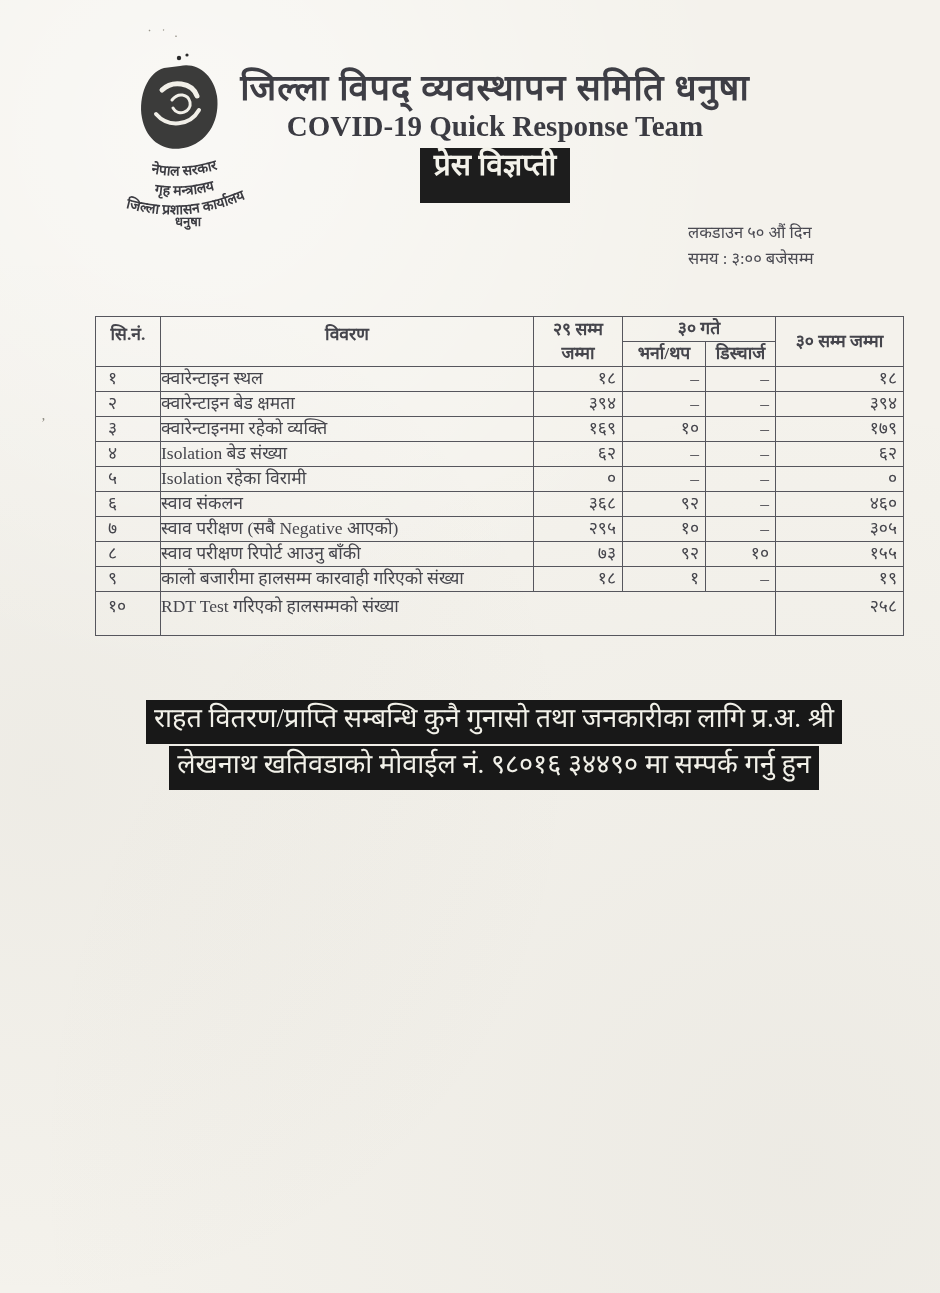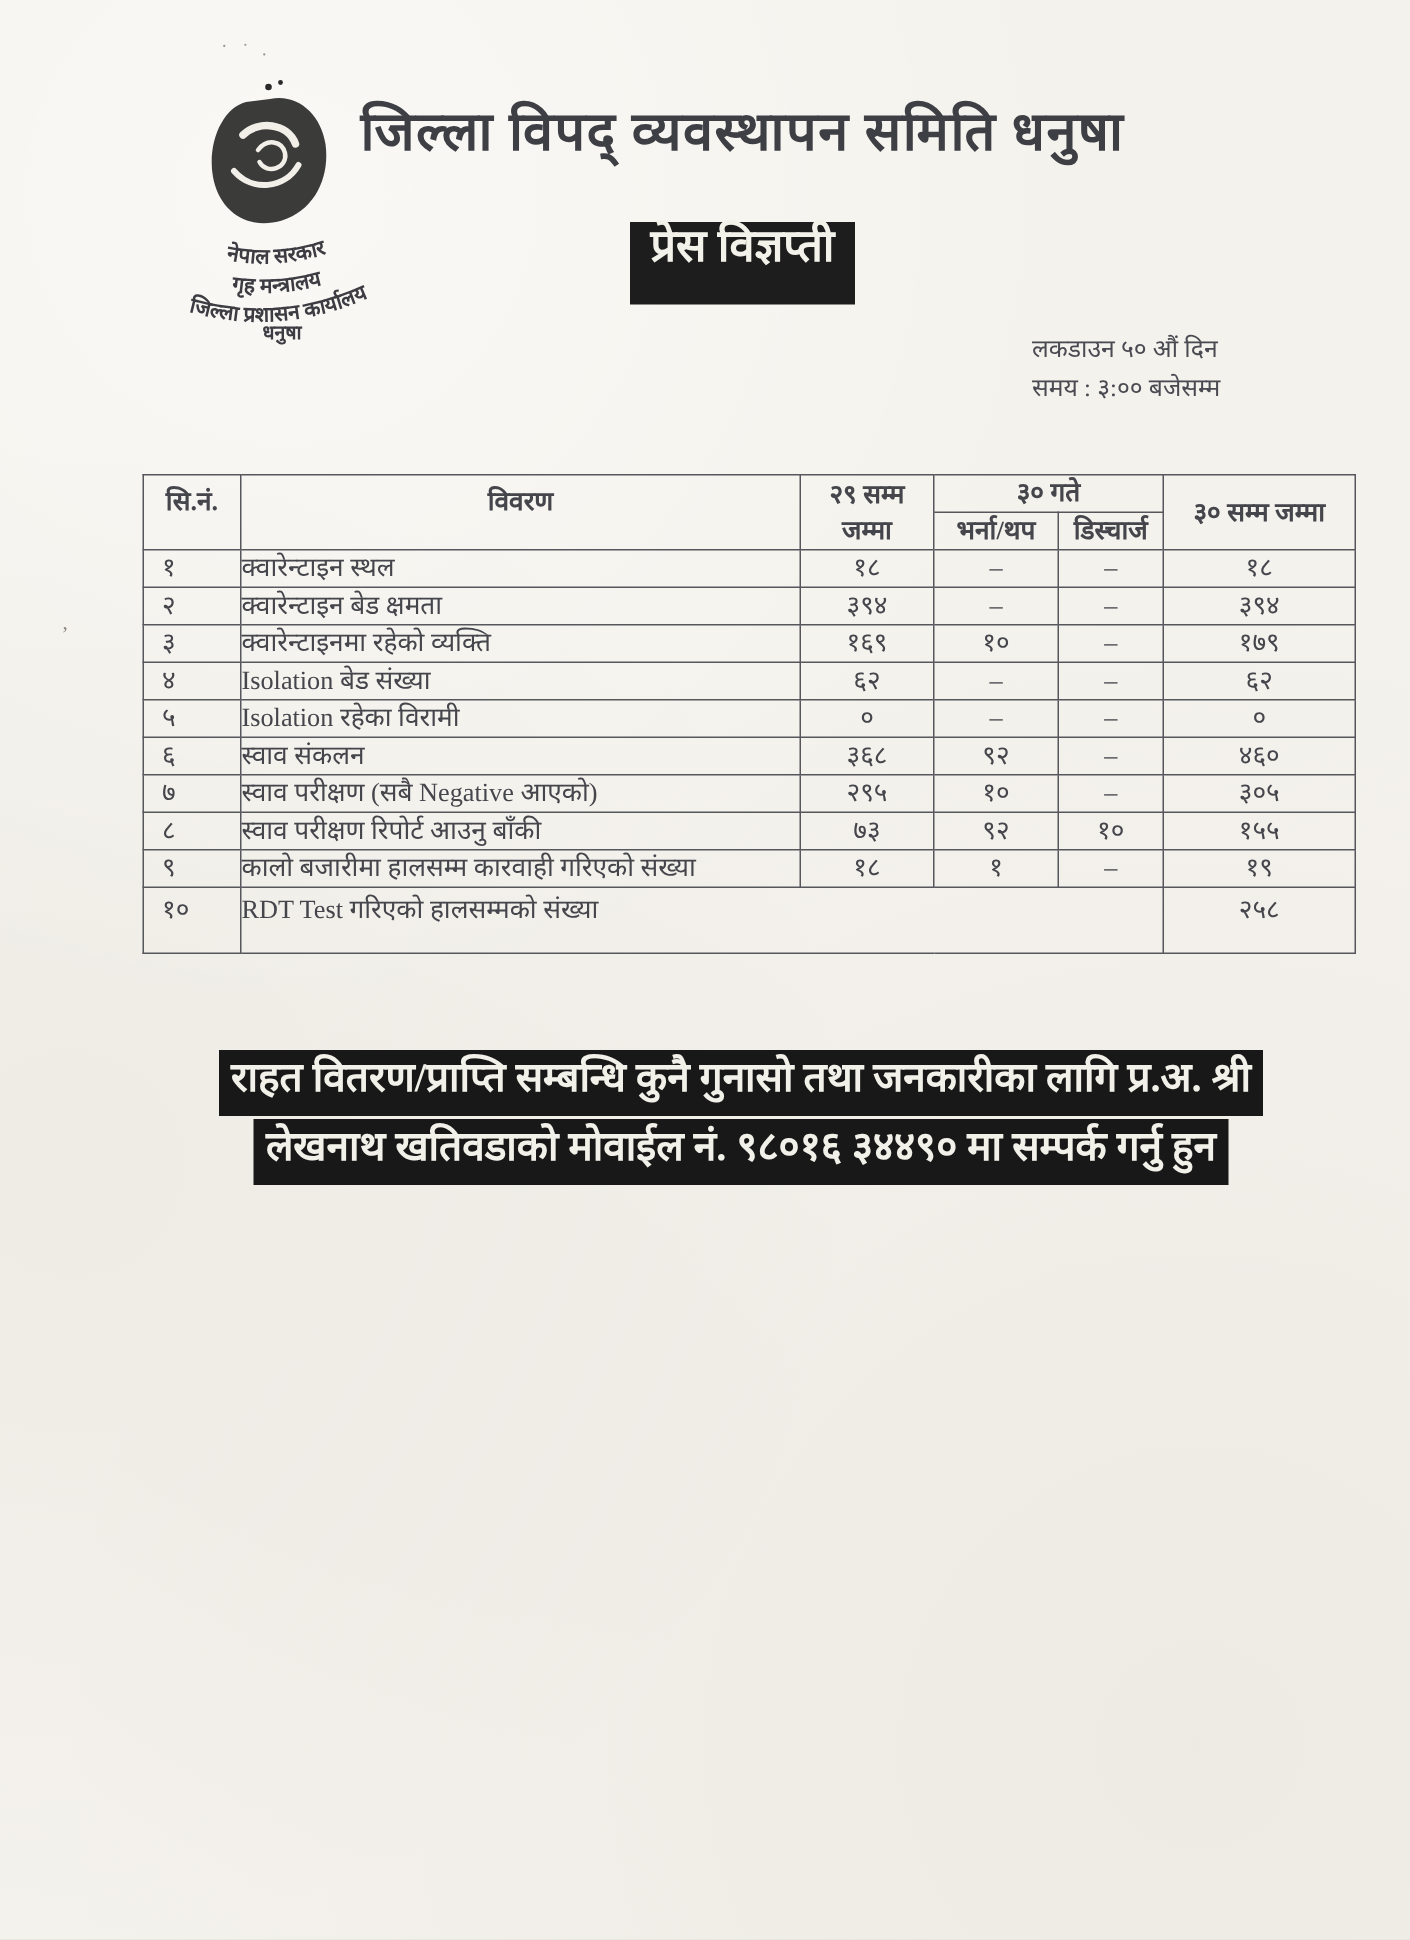--- a/index.html
+++ b/index.html
@@ -36,32 +36,32 @@
     font-size:30px;font-weight:bold;padding:0px 14px 20px;line-height:1.15;
   }
   .subtitle{position:absolute;left:253px;top:219px;font-size:27px;font-weight:bold;color:#47474f;white-space:nowrap;}
   .side-note{position:absolute;left:688px;top:220px;font-size:16.5px;color:#4a4a52;line-height:1.6;white-space:nowrap;}
   
   .tbl{position:absolute;left:95px;top:280px;border-collapse:collapse;table-layout:fixed;width:808px;
        font-size:17.5px;color:#45454c;margin-top:36px;}
   .tbl th,.tbl td{border:1.4px solid #56565d;padding:1px 6px;line-height:1.25;}
   .tbl th{font-weight:bold;text-align:center;}
   .tbl .vtop{vertical-align:top;padding-top:7px;}
-  .tbl td.num{text-align:center;}
+  .tbl td.num{text-align:right;}
   .tbl td.desc{text-align:left;padding-left:0;}
   .tbl td.sn{text-align:left;padding-left:12px;}
   .tbl tbody tr{height:25px;}
   .tbl tr.tall{height:44px;}
   .tbl tr.tall td{vertical-align:top;padding-top:4px;}
   .h29 div{line-height:1.35;}
   
   .notice{position:absolute;left:95px;top:700px;width:798px;text-align:center;}
   .notice .bar{
     display:inline-block;background:#181818;color:#f2f1e9;
-    font-size:27px;font-weight:bold;line-height:1.18;
+    font-size:27px;font-weight:normal;line-height:1.18;
     padding:3px 8px 9px;margin-bottom:2px;white-space:nowrap;
   }
   
   .sig{position:absolute;left:655px;top:808px;width:270px;height:130px;}
   .sig svg{position:absolute;left:18px;top:4px;}
   .sig .dots{position:absolute;left:80px;top:56px;width:172px;border-bottom:2.5px dotted #8d8d8d;}
   .sig .name{position:absolute;left:70px;top:64px;width:190px;text-align:center;
              font-size:18px;font-weight:bold;color:#3d3d45;white-space:nowrap;}
   .sig .role{position:absolute;left:100px;top:90px;width:150px;text-align:center;
              font-size:15px;color:#46464d;white-space:nowrap;}
@@ -94,20 +94,21 @@
       <circle cx="87" cy="13" r="1.6" fill="#2a2a2a"></circle>
 
       <text font-size="14"><textPath href="#arc1" startOffset="50%" text-anchor="middle">नेपाल सरकार</textPath></text>
       <text font-size="14"><textPath href="#arc2" startOffset="50%" text-anchor="middle">गृह मन्त्रालय</textPath></text>
       <text font-size="14"><textPath href="#arc3" startOffset="50%" text-anchor="middle">जिल्ला प्रशासन कार्यालय</textPath></text>
       <text x="88" y="184" font-size="13" text-anchor="middle">धनुषा</text>
     </svg>
   </div>
 
   <div class="header-center org-title">जिल्ला विपद् व्यवस्थापन समिति धनुषा</div>
+  <div class="header-center covid-title">COVID-19 Quick Response Team</div>
   <div class="header-center press-wrap">
     <span class="press-box">प्रेस विज्ञप्ती</span>
   </div>
 
   <div class="side-note">
     <div>लकडाउन ५० औं दिन</div>
     <div>समय : ३:०० बजेसम्म</div>
   </div>
 
   <table class="tbl">

